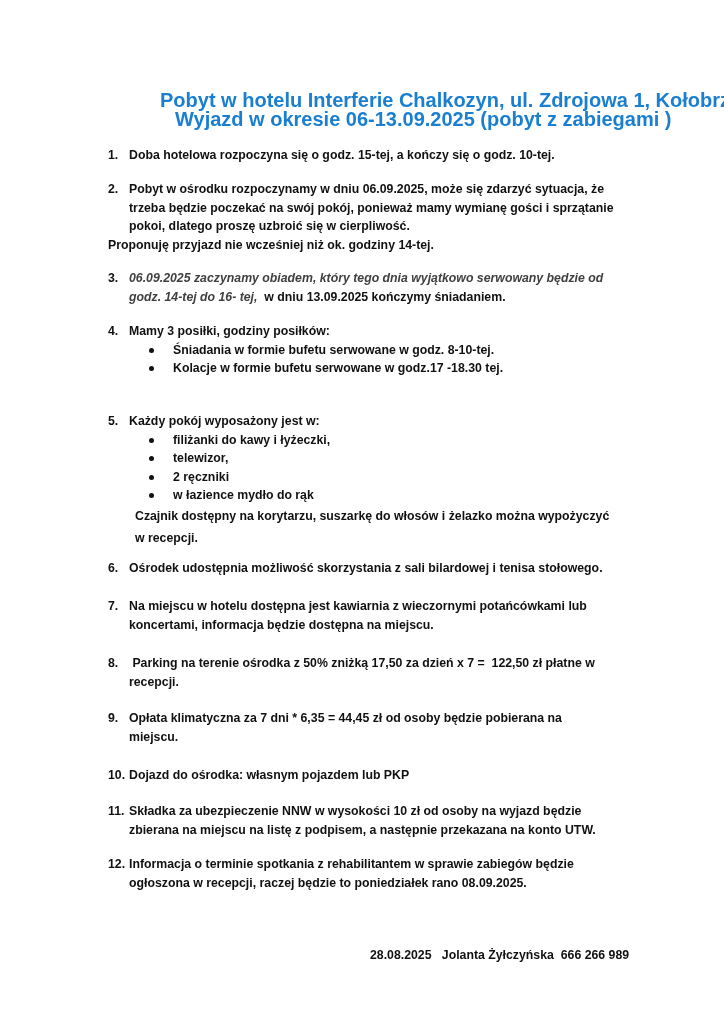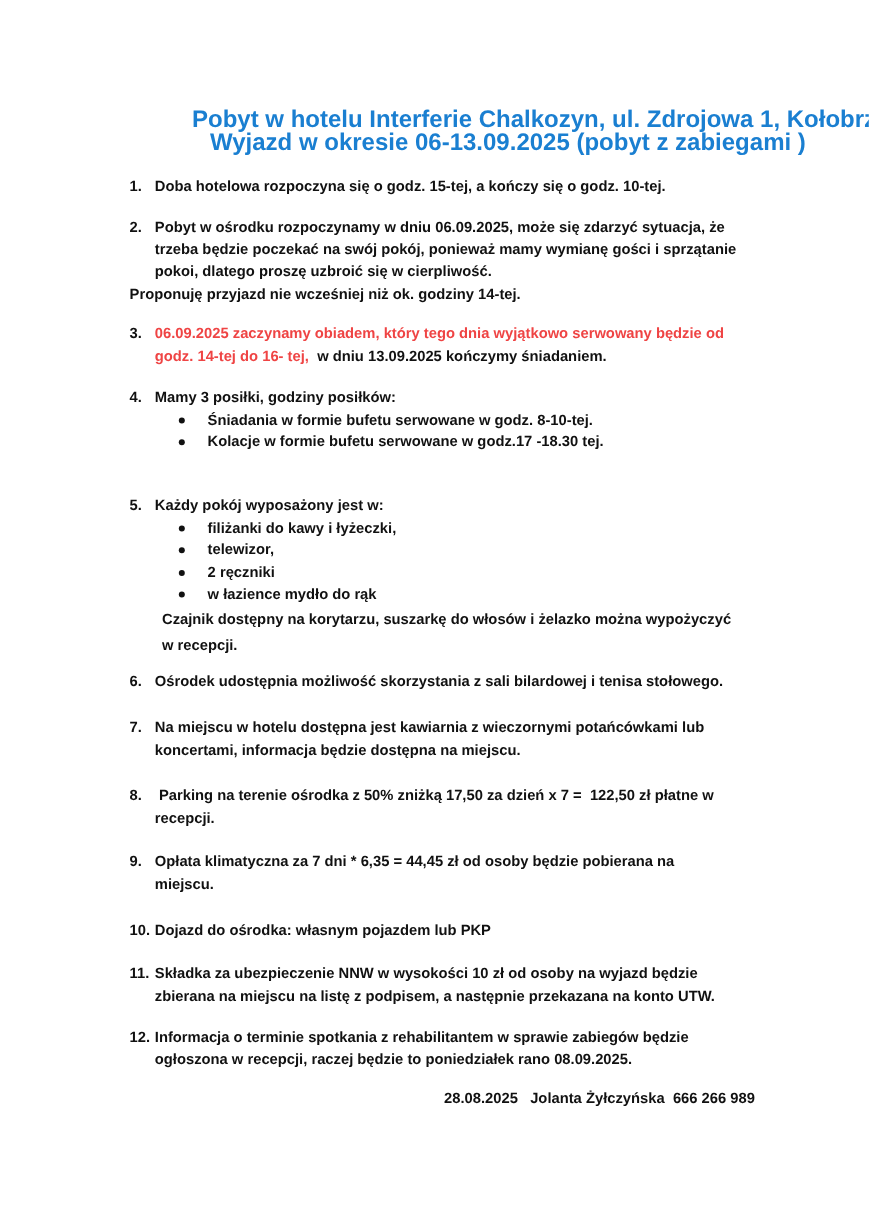--- a/index.html
+++ b/index.html
@@ -12,29 +12,29 @@
   .page { position: absolute; left: 0; top: 0; width: 724px; height: 1024px; }
   .title {
     position: absolute; color: #1a7fd1; font-size: 20px; font-weight: bold;
     white-space: nowrap; letter-spacing: 0px;
   }
   .t1 { left: 160px; top: 89px; }
   .t2 { left: 175px; top: 108px; }
   .item { position: absolute; left: 108px; width: 560px; line-height: 18.5px; }
   .num { position: absolute; left: 0; top: 0; }
   .body { margin-left: 21px; }
-  .blue { color: #ef4444; }
+  .blue { color: #404040; font-style: italic; }
   .bullets { margin: 0; padding: 0; list-style: none; }
   .bullets li { position: relative; padding-left: 65px; }
   .bullets li .dot {
     position: absolute; left: 41px; top: 7px; width: 5px; height: 5px;
     border-radius: 50%; background: #111;
   }
   .note { margin-left: 27px; line-height: 22px; }
-  .sig { position: absolute; left: 370px; top: 908px; white-space: pre; text-align: right; }
+  .sig { position: absolute; left: 370px; top: 948px; white-space: pre; text-align: right; }
   .nowrap { white-space: nowrap; }
 </style>
 </head>
 <body>
 
 <div class="page">
 
   <div class="title t1">Pobyt w hotelu  Interferie  Chalkozyn, ul. Zdrojowa 1, Kołobrzeg</div>
   <div class="title t2">Wyjazd w okresie 06-13.09.2025 (pobyt z zabiegami )</div>
 

